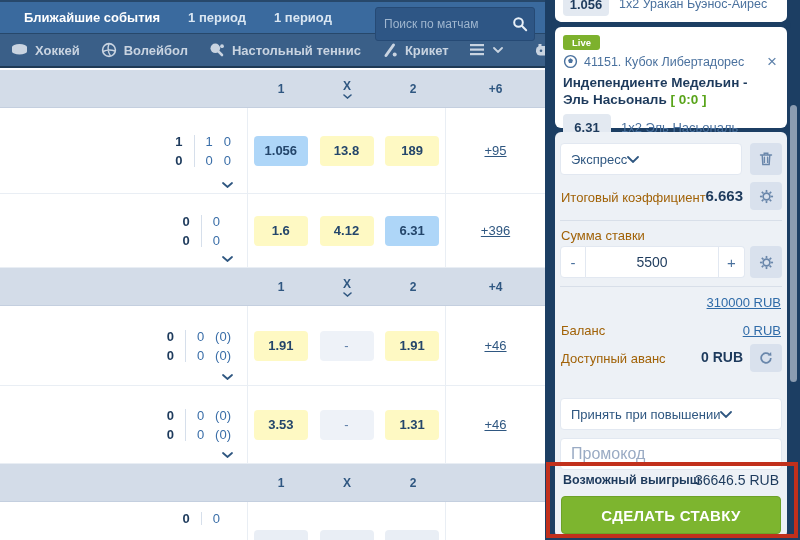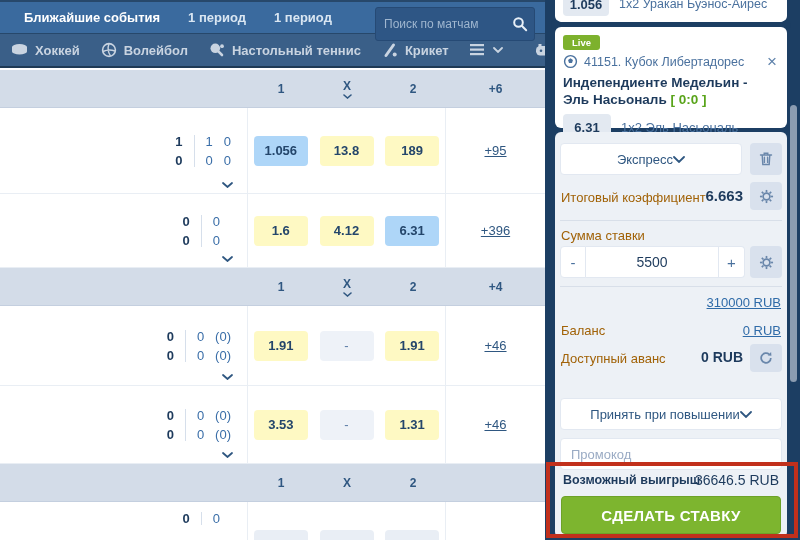--- a/index.html
+++ b/index.html
@@ -64,32 +64,32 @@
   .leaguetxt{font-size:12.5px;color:#4a719e;flex:1;}
   .closex{font-size:17px;color:#5f82ab;line-height:14px;cursor:pointer;padding:0 2px;}
   .matchtitle{margin-top:5px;font-size:13.5px;font-weight:700;color:#1d3a5c;line-height:17px;width:214px;}
   .matchscore{color:#59a41a;}
   .selrow{display:flex;align-items:center;gap:10px;margin-top:6px;}
   .sellbl{font-size:13px;color:#4a719e;}
 
   .greysec{position:absolute;left:10px;width:232px;top:132px;height:406px;background:#edf1f6;border-radius:6px;}
   .gabs{position:absolute;}
   .ctl{background:#fff;border:1px solid #e2e8f1;border-radius:4px;}
-  .ddl{display:flex;align-items:center;justify-content:center;padding:0 10px;height:32px;font-size:13px;color:#2f5781;cursor:pointer;}
+  .ddl{display:flex;align-items:center;justify-content:flex-start;padding:0 10px;height:32px;font-size:13px;color:#2f5781;cursor:pointer;}
   .sqbtn{background:#d9e1ed;border:none;border-radius:4px;display:flex;align-items:center;justify-content:center;cursor:pointer;}
   .mutlbl{font-size:13px;color:#a16207;}
   .valbold{font-size:15px;font-weight:700;color:#1d3a5c;}
   .hline{height:1px;background:#d8dfe9;}
   .stepper{display:flex;height:32px;}
   .stepbtn{width:26px;background:#fff;border:1px solid #e2e8f1;font-size:15px;color:#4a719e;display:flex;align-items:center;justify-content:center;cursor:pointer;}
   .stepbtn.minus{border-radius:4px 0 0 4px;}
   .stepbtn.plus{border-radius:0 4px 4px 0;border-left:none;}
   .amount{flex:1;border:1px solid #e2e8f1;border-left:none;background:#fff;text-align:center;font-size:14px;font-weight:400;color:#1d3a5c;outline:none;min-width:0;}
   .linkval{font-size:13px;color:#2f6ba8;text-decoration:underline;cursor:pointer;}
-  .promoin{width:100%;height:32px;background:#fff;border:1px solid #e2e8f1;border-radius:4px;padding:0 10px;font-size:13px;color:#1d3a5c;outline:none;}
+  .promoin{width:100%;height:32px;background:#fff;border:1px solid #e2e8f1;border-radius:4px;padding:0 10px;font-size:16px;color:#1d3a5c;outline:none;}
   .promoin::placeholder{color:#9aabc4;}
   .payoutlbl{font-size:12.5px;font-weight:700;color:#1d3a5c;}
   .payoutval{font-size:14px;font-weight:400;color:#1d3a5c;}
   .placebtn{position:absolute;left:6px;right:6px;top:364px;height:38px;background:#7db52f;border:1px solid #6ea228;border-radius:4px;color:#fff;font-size:15px;font-weight:700;display:flex;align-items:center;justify-content:center;cursor:pointer;letter-spacing:.3px;}
   .redbox{position:absolute;left:1px;right:2px;top:462px;height:76px;border:4px solid #c1301c;pointer-events:none;}
   .scrollthumb{position:absolute;right:3px;top:105px;width:7px;height:277px;border-radius:4px;background:#8b9cb1;cursor:pointer;}
 </style>
 </head>
 <body>
 

